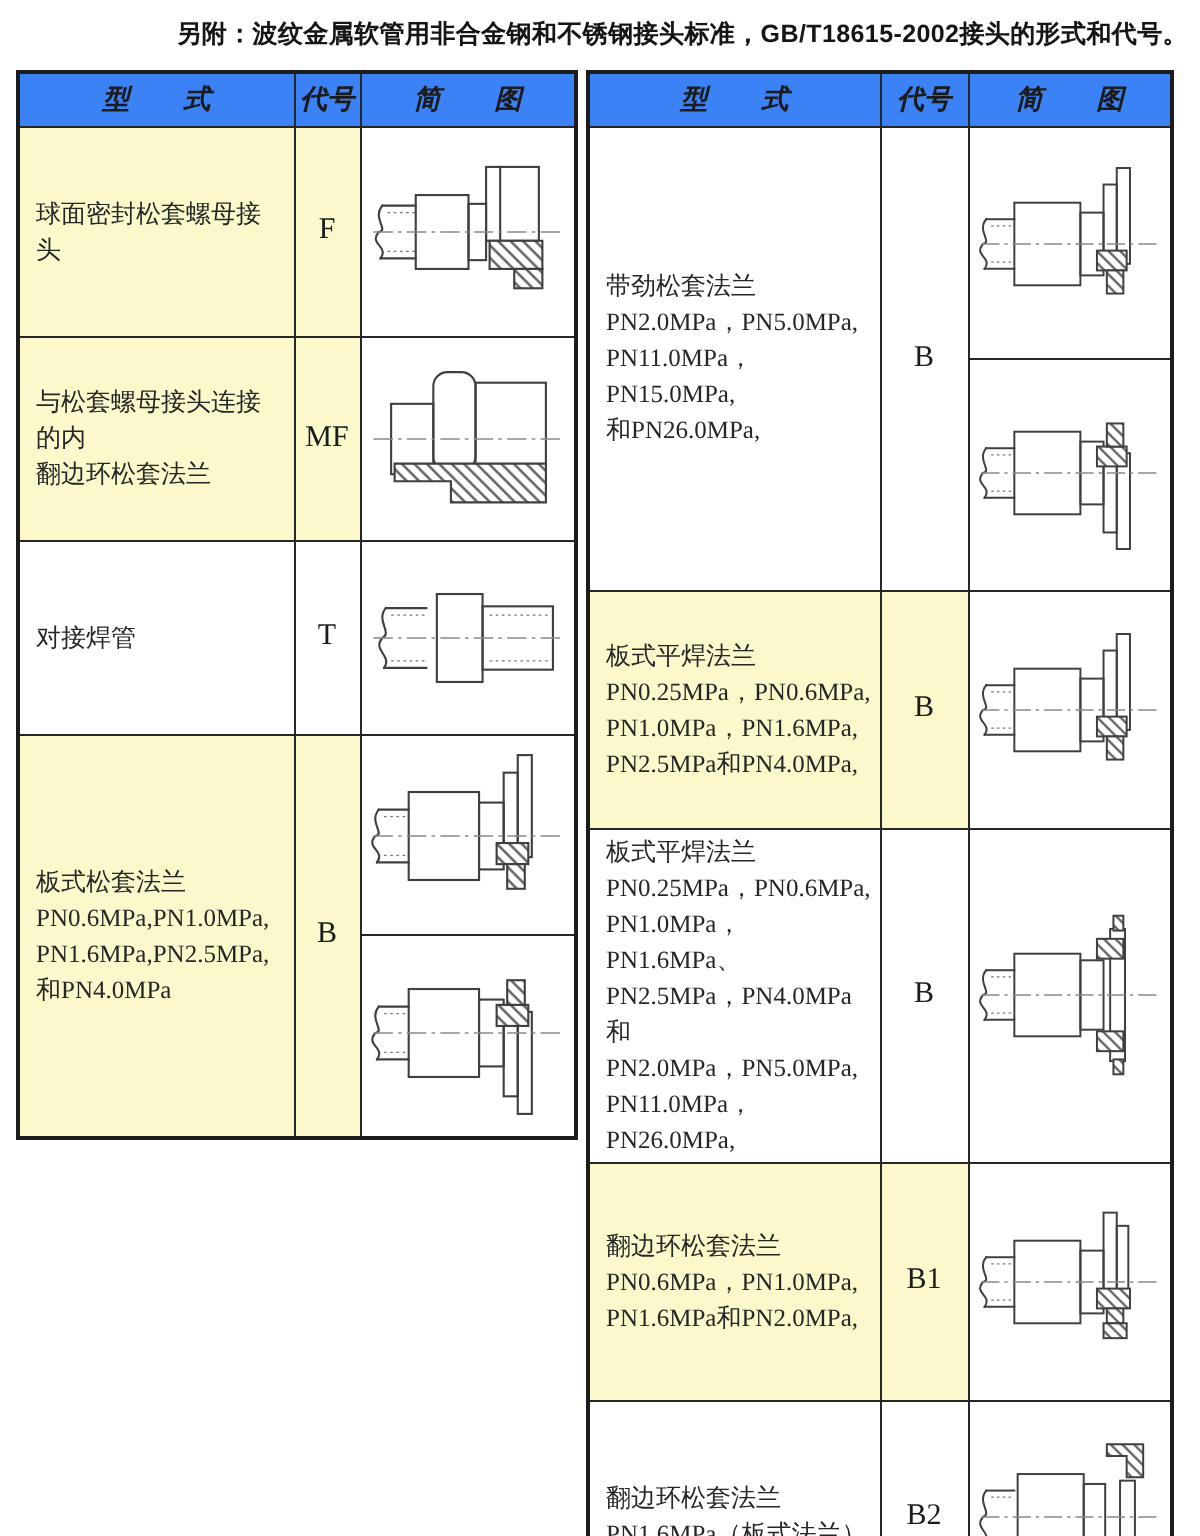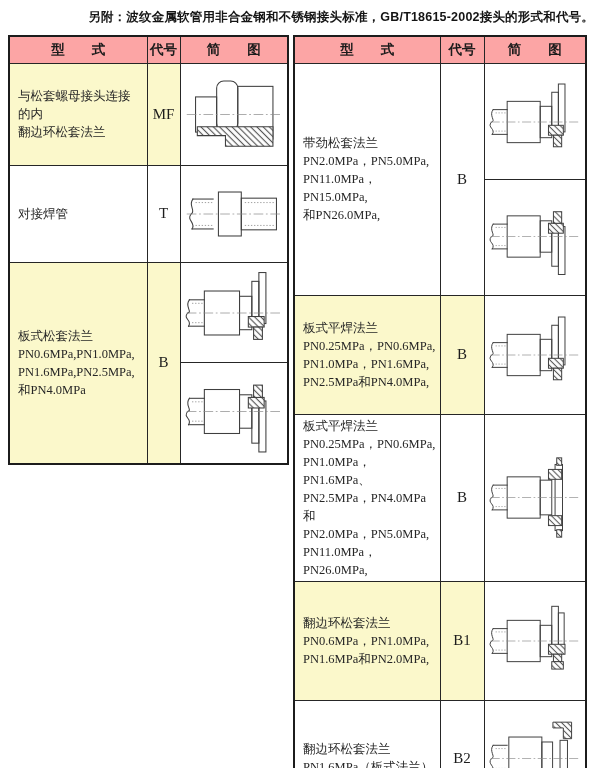--- a/index.html
+++ b/index.html
@@ -2,21 +2,21 @@
 <html><head>
 <meta charset="utf-8">
 <style>
   html,body{margin:0;padding:0;background:#ffffff;}
   body{width:600px;height:768px;font-family:"Liberation Serif","DejaVu Serif",serif;color:#222;}
   .title{font-family:"Liberation Sans","DejaVu Sans",sans-serif;font-weight:bold;font-size:12.5px;
          color:#151515;padding:9px 6px 0 8px;letter-spacing:.2px;white-space:nowrap;text-align:right;}
   .tables{display:flex;align-items:flex-start;margin:9px 8px 0 8px;gap:4px;}
   table{border-collapse:collapse;table-layout:fixed;border:2px solid #1c1c1c;}
   th,td{border:1px solid #262626;padding:0;vertical-align:middle;overflow:hidden;}
-  th{background:#fca5a5;font-weight:bold;font-size:13.5px;color:#1b1b1b;}
+  th{background:#3b82f6;font-weight:bold;font-size:13.5px;color:#1b1b1b;font-style:italic;}
   .type-cell{padding:2px 4px 2px 8px;}
   .tline{font-size:12.5px;line-height:18px;color:#262626;}
   .code-cell{text-align:center;font-size:15px;color:#1c1c1c;}
   .hl{background:#fbf8cb;}
   .diag-cell{background:#ffffff;}
   .dstack{display:flex;flex-direction:column;}
   .diag{display:flex;align-items:center;justify-content:center;box-sizing:border-box;padding:3px 4px;}
   .diag.half + .diag.half{border-top:1px solid #262626;}
   .diag svg{width:100%;height:100%;}
   .ln{stroke:#3f3f3f;stroke-width:1.2;stroke-linecap:square;}
@@ -43,20 +43,44 @@
           <col style="width:138px">
           <col style="width:33px">
           <col style="width:108px">
         </colgroup>
         <tbody>
           <tr style="height:27px">
             <th>型　　式</th>
             <th>代号</th>
             <th>简　　图</th>
           </tr>
+          <tr style="height:104px">
+            <td class="type-cell hl">
+              <div class="tline">球面密封松套螺母接头</div>
+            </td>
+            <td class="code-cell hl">F</td>
+            <td class="diag-cell" style="height:104px">
+              <div class="diag" style="height:102px">
+                <svg viewBox="0 0 112 100" preserveAspectRatio="xMidYMid meet">
+                  <path class="ln" fill="none" d="M7 35 C1 42 11 49 5 50 C-1 57 11 58 6 65"></path>
+                  <line class="ln" x1="7" y1="35" x2="26" y2="35"></line>
+                  <line class="ln" x1="6" y1="65" x2="26" y2="65"></line>
+                  <line class="dt" x1="10" y1="39" x2="26" y2="39"></line>
+                  <line class="dt" x1="10" y1="61" x2="26" y2="61"></line>
+                  <rect class="ln" fill="none" x="26" y="29" width="30" height="42"></rect>
+                  <rect class="ln" fill="none" x="56" y="34" width="10" height="32"></rect>
+                  <rect class="ln" fill="none" x="66" y="13" width="30" height="42"></rect>
+                  <line class="ln" x1="74" y1="13" x2="74" y2="55"></line>
+                  <rect class="ln" fill="url(#hx)" x="68" y="55" width="30" height="16"></rect>
+                  <rect class="ln" fill="url(#hx)" x="82" y="71" width="16" height="11"></rect>
+                  <line class="cl" x1="2" y1="50" x2="110" y2="50"></line>
+                </svg>
+              </div>
+            </td>
+          </tr>
           <tr style="height:101px">
             <td class="type-cell hl">
               <div class="tline">与松套螺母接头连接的内</div>
               <div class="tline">翻边环松套法兰</div>
             </td>
             <td class="code-cell hl">MF</td>
             <td class="diag-cell" style="height:101px">
               <div class="diag" style="height:99px">
                 <svg viewBox="0 0 112 100" preserveAspectRatio="xMidYMid meet">
                   <rect class="ln" fill="none" x="12" y="30" width="24" height="40"></rect>

